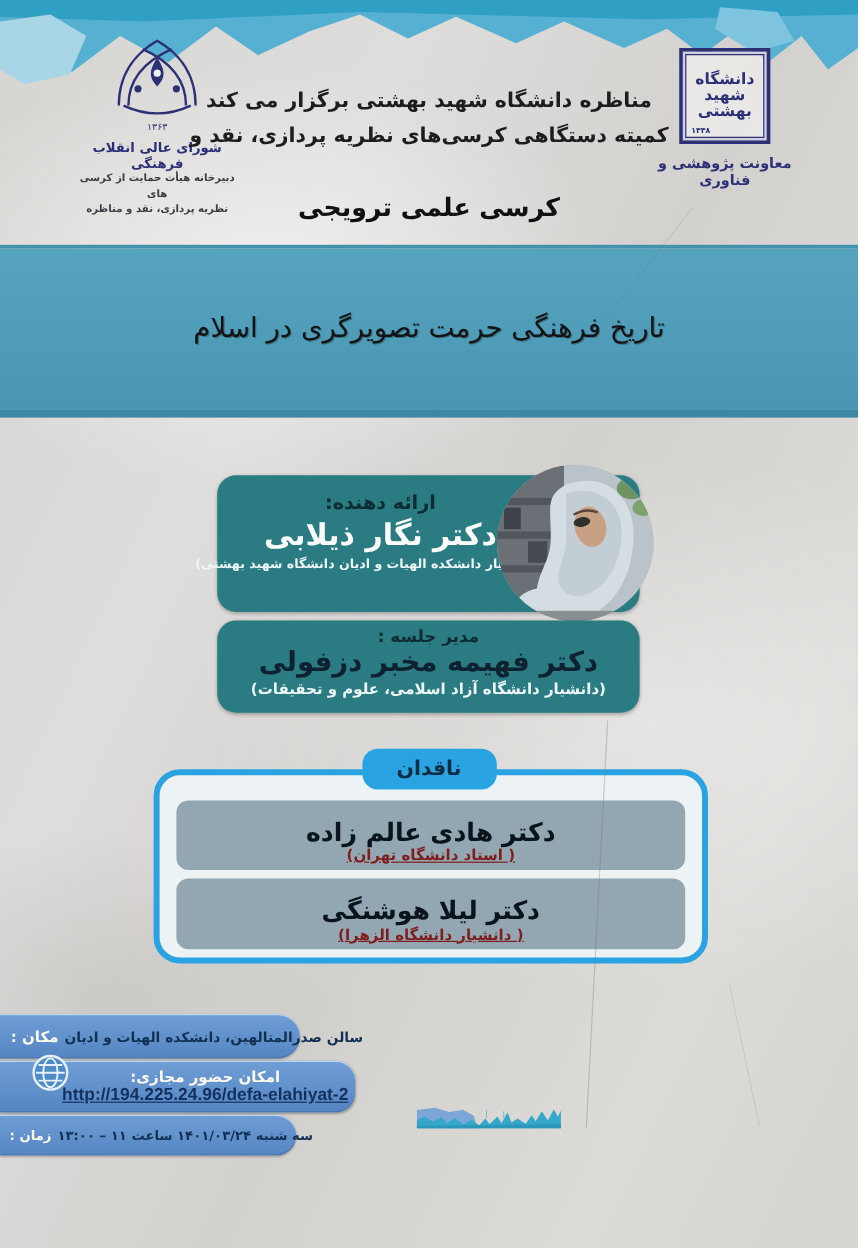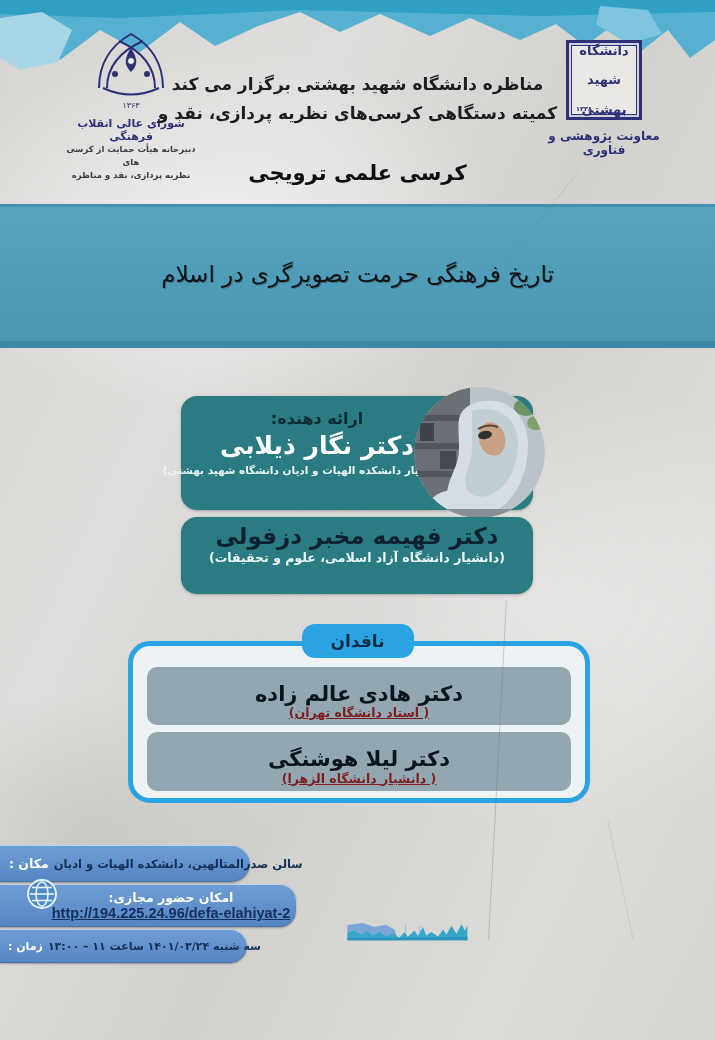--- a/index.html
+++ b/index.html
@@ -20,21 +20,21 @@
   svg.torn{position:absolute;left:0;display:block;}
   svg.torn.top{top:0;}
   svg.torn.bottom{bottom:0;}
 
   
   .logo-left{position:absolute;left:34px;top:28px;width:140px;text-align:center;color:#2d3077;direction:rtl;margin-left:27px;}
   .logo-left .callig{font-size:11px;font-weight:bold;margin-top:1px;}
   .logo-left .cap{font-size:8.5px;font-weight:bold;color:#3c3c44;line-height:1.5;}
   .logo-right{position:absolute;right:36px;top:40px;width:150px;text-align:center;color:#2d3077;direction:rtl;}
   .emblem-square{width:70px;height:74px;margin:0 auto;border:3px solid #2d3077;background:rgba(250,250,248,.55);
-    display:flex;flex-direction:column;align-items:center;justify-content:center;position:relative;box-shadow:inset 0 0 0 2px rgba(250,250,248,.8), inset 0 0 0 3px #2d3077;gap:16px;}
+    display:flex;flex-direction:column;align-items:center;justify-content:center;position:relative;box-shadow:inset 0 0 0 2px rgba(250,250,248,.8), inset 0 0 0 3px #2d3077;}
   .emblem-square .eline{font-size:13px;font-weight:bold;line-height:1.05;}
   .emblem-square .eyear{position:absolute;left:7px;bottom:4px;font-size:6.5px;font-weight:bold;}
   .logo-right .cap{font-size:12px;font-weight:bold;margin-top:9px;}
   .announcement{position:absolute;left:50%;transform:translateX(-50%);top:70px;width:400px;text-align:center;
     direction:rtl;font-size:17px;font-weight:bold;color:#1d1d1f;line-height:1.7;}
 
   
   .event-label{position:absolute;top:161px;left:0;width:100%;text-align:center;direction:rtl;
     font-size:21px;font-weight:bold;color:#101012;}
   .title-band{position:absolute;top:204px;left:0;width:715px;height:134px;
@@ -169,20 +169,21 @@
         <ellipse cx="78" cy="52" rx="13" ry="17" fill="#c8a184" transform="rotate(-14 78 52)"></ellipse>
         <ellipse cx="71" cy="48" rx="7" ry="4" fill="#30302e" transform="rotate(-10 71 48)"></ellipse>
         <path d="M64,42 q10,-6 20,-2" stroke="#5a4638" stroke-width="2" fill="none"></path>
         <ellipse cx="40" cy="118" rx="24" ry="15" fill="#d4dde2"></ellipse>
         <rect x="0" y="122" width="131" height="9" fill="#8a8f94"></rect>
       </g>
     </svg>
   </div>
 
   <div class="card moderator">
+    <div class="role-label">مدیر جلسه :</div>
     <div class="name">دکتر فهیمه مخبر دزفولی</div>
     <div class="affil">(دانشیار دانشگاه آزاد اسلامی، علوم و تحقیقات)</div>
   </div>
 
   <div class="critics-badge">ناقدان</div>
   <div class="critics-box">
     <div class="critic-row first">
       <div class="cname">دکتر هادی عالم زاده</div>
       <div class="caffil">( استاد دانشگاه تهران)</div>
     </div>

